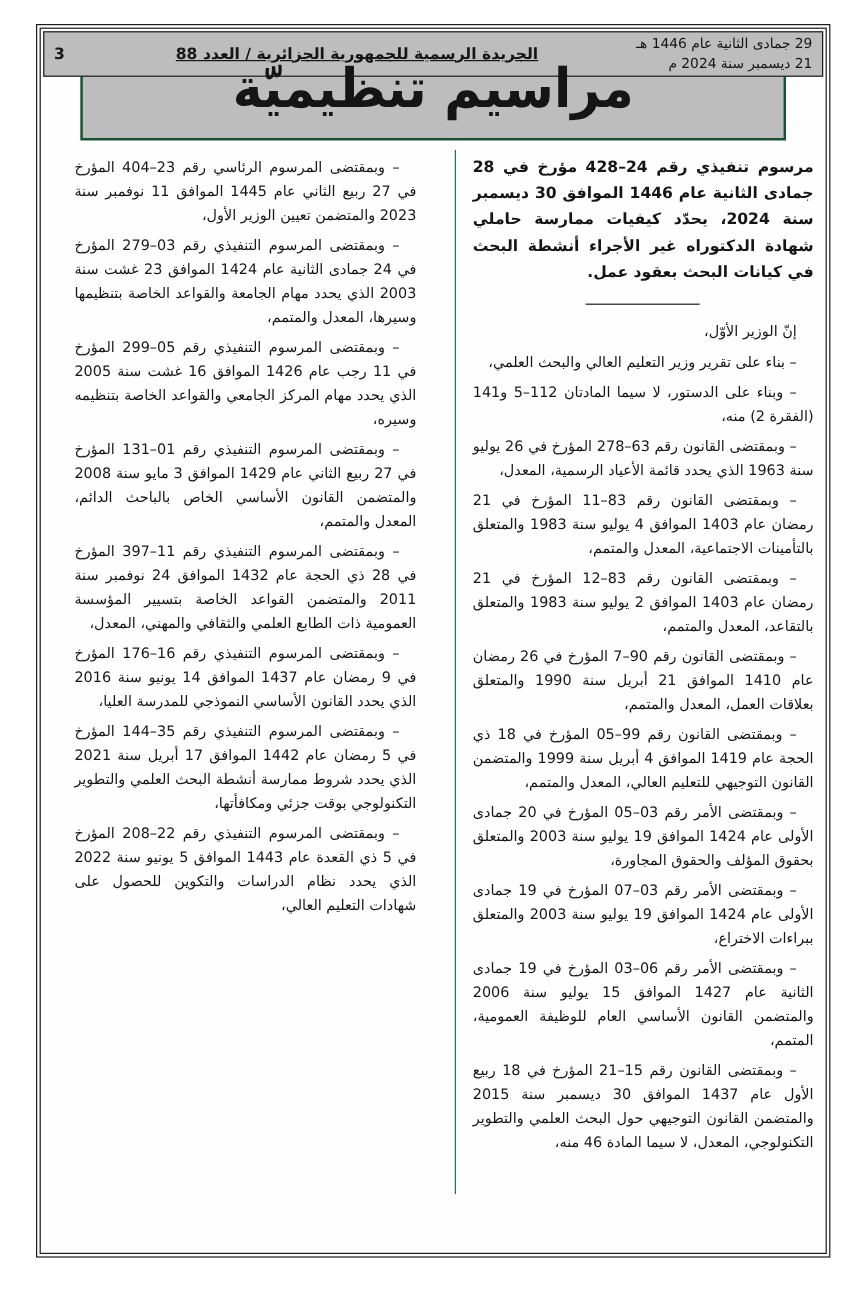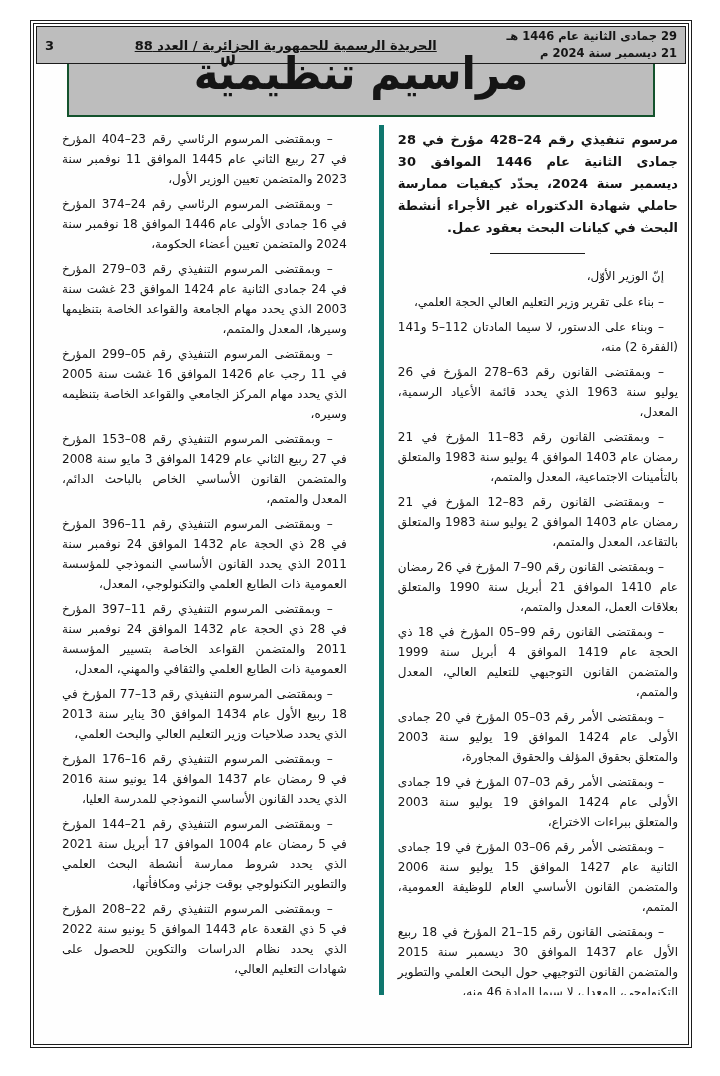--- a/index.html
+++ b/index.html
@@ -26,21 +26,21 @@
     position:absolute;left:2px;right:2px;top:2px;height:38px;
     background:#bdbdbd;
     border:1px solid #1b1b1b;
     direction:rtl;
     display:flex;align-items:center;
     padding:0 8px;
     box-sizing:border-box;
   }
   .dates{
     text-align:right;
-    font-size:11.5px;font-weight:bold;line-height:1.45;
+    font-size:11.5px;font-weight:normal;line-height:1.45;
     white-space:nowrap;
     margin-left:44px;
   }
   .jtitle{
     flex:1;text-align:center;
     font-size:13px;font-weight:bold;
     padding-left:30px;
     text-decoration:underline;
   }
   .pnum{
@@ -71,21 +71,21 @@
     height:870px;
     overflow:hidden;
   }
   .col{
     width:50%;
     box-sizing:border-box;
     text-align:justify;
     margin-left:18px;
   }
   .col-right{
-    border-left:5px solid #0f766e;
+    border-left:1px solid #0f766e;
     padding:4px 8px 0 14px;
   }
   .col-left{
     padding:4px 14px 0 8px;
   }
   .decree-heading{
     margin:0 0 4px 0;
     font-size:13px;font-weight:bold;
     line-height:22px;
     text-align:justify;
@@ -126,21 +126,21 @@
   </div>
 
   <div class="columns">
 
     <div class="col col-right">
       <p class="decree-heading">مرسوم تنفيذي رقم 24–428 مؤرخ في 28 جمادى الثانية عام 1446 الموافق 30 ديسمبر سنة 2024، يحدّد كيفيات ممارسة حاملي شهادة الدكتوراه غير الأجراء أنشطة البحث في كيانات البحث بعقود عمل.</p>
       <div class="sep"></div>
       <p class="opening">إنّ الوزير الأوّل،</p>
       <div>
 
-          <p class="item">– بناء على تقرير وزير التعليم العالي الحجة العلمي،</p>
+          <p class="item">– بناء على تقرير وزير التعليم العالي والبحث العلمي،</p>
 
           <p class="item">– وبناء على الدستور، لا سيما المادتان 112–5 و141 (الفقرة 2) منه،</p>
 
           <p class="item">– وبمقتضى القانون رقم 63–278 المؤرخ في 26 يوليو سنة 1963 الذي يحدد قائمة الأعياد الرسمية، المعدل،</p>
 
           <p class="item">– وبمقتضى القانون رقم 83–11 المؤرخ في 21 رمضان عام 1403 الموافق 4 يوليو سنة 1983 والمتعلق بالتأمينات الاجتماعية، المعدل والمتمم،</p>
 
           <p class="item">– وبمقتضى القانون رقم 83–12 المؤرخ في 21 رمضان عام 1403 الموافق 2 يوليو سنة 1983 والمتعلق بالتقاعد، المعدل والمتمم،</p>
 
           <p class="item">– وبمقتضى القانون رقم 90–7 المؤرخ في 26 رمضان عام 1410 الموافق 21 أبريل سنة 1990 والمتعلق بعلاقات العمل، المعدل والمتمم،</p>
@@ -155,36 +155,33 @@
 
           <p class="item">– وبمقتضى القانون رقم 15–21 المؤرخ في 18 ربيع الأول عام 1437 الموافق 30 ديسمبر سنة 2015 والمتضمن القانون التوجيهي حول البحث العلمي والتطوير التكنولوجي، المعدل، لا سيما المادة 46 منه،</p>
         </div>
     </div>
 
     <div class="col col-left">
       <div>
 
           <p class="item">– وبمقتضى المرسوم الرئاسي رقم 23–404 المؤرخ في 27 ربيع الثاني عام 1445 الموافق 11 نوفمبر سنة 2023 والمتضمن تعيين الوزير الأول،</p>
 
-          <p class="item">– وبمقتضى المرسوم الرئاسي رقم 24–374 المؤرخ في 16 جمادى الأولى عام 1446 الموافق 18 نوفمبر سنة 2024 والمتضمن تعيين أعضاء الحكومة،</p>
 
           <p class="item">– وبمقتضى المرسوم التنفيذي رقم 03–279 المؤرخ في 24 جمادى الثانية عام 1424 الموافق 23 غشت سنة 2003 الذي يحدد مهام الجامعة والقواعد الخاصة بتنظيمها وسيرها، المعدل والمتمم،</p>
 
           <p class="item">– وبمقتضى المرسوم التنفيذي رقم 05–299 المؤرخ في 11 رجب عام 1426 الموافق 16 غشت سنة 2005 الذي يحدد مهام المركز الجامعي والقواعد الخاصة بتنظيمه وسيره،</p>
 
-          <p class="item">– وبمقتضى المرسوم التنفيذي رقم 08–153 المؤرخ في 27 ربيع الثاني عام 1429 الموافق 3 مايو سنة 2008 والمتضمن القانون الأساسي الخاص بالباحث الدائم، المعدل والمتمم،</p>
+          <p class="item">– وبمقتضى المرسوم التنفيذي رقم 01–131 المؤرخ في 27 ربيع الثاني عام 1429 الموافق 3 مايو سنة 2008 والمتضمن القانون الأساسي الخاص بالباحث الدائم، المعدل والمتمم،</p>
 
-          <p class="item">– وبمقتضى المرسوم التنفيذي رقم 11–396 المؤرخ في 28 ذي الحجة عام 1432 الموافق 24 نوفمبر سنة 2011 الذي يحدد القانون الأساسي النموذجي للمؤسسة العمومية ذات الطابع العلمي والتكنولوجي، المعدل،</p>
 
           <p class="item">– وبمقتضى المرسوم التنفيذي رقم 11–397 المؤرخ في 28 ذي الحجة عام 1432 الموافق 24 نوفمبر سنة 2011 والمتضمن القواعد الخاصة بتسيير المؤسسة العمومية ذات الطابع العلمي والثقافي والمهني، المعدل،</p>
 
-          <p class="item">– وبمقتضى المرسوم التنفيذي رقم 13–77 المؤرخ في 18 ربيع الأول عام 1434 الموافق 30 يناير سنة 2013 الذي يحدد صلاحيات وزير التعليم العالي والبحث العلمي،</p>
 
           <p class="item">– وبمقتضى المرسوم التنفيذي رقم 16–176 المؤرخ في 9 رمضان عام 1437 الموافق 14 يونيو سنة 2016 الذي يحدد القانون الأساسي النموذجي للمدرسة العليا،</p>
 
-          <p class="item">– وبمقتضى المرسوم التنفيذي رقم 21–144 المؤرخ في 5 رمضان عام 1004 الموافق 17 أبريل سنة 2021 الذي يحدد شروط ممارسة أنشطة البحث العلمي والتطوير التكنولوجي بوقت جزئي ومكافأتها،</p>
+          <p class="item">– وبمقتضى المرسوم التنفيذي رقم 35–144 المؤرخ في 5 رمضان عام 1442 الموافق 17 أبريل سنة 2021 الذي يحدد شروط ممارسة أنشطة البحث العلمي والتطوير التكنولوجي بوقت جزئي ومكافأتها،</p>
 
           <p class="item">– وبمقتضى المرسوم التنفيذي رقم 22–208 المؤرخ في 5 ذي القعدة عام 1443 الموافق 5 يونيو سنة 2022 الذي يحدد نظام الدراسات والتكوين للحصول على شهادات التعليم العالي،</p>
         </div>
     </div>
 
   </div>
 </div>
 
 </body></html>

